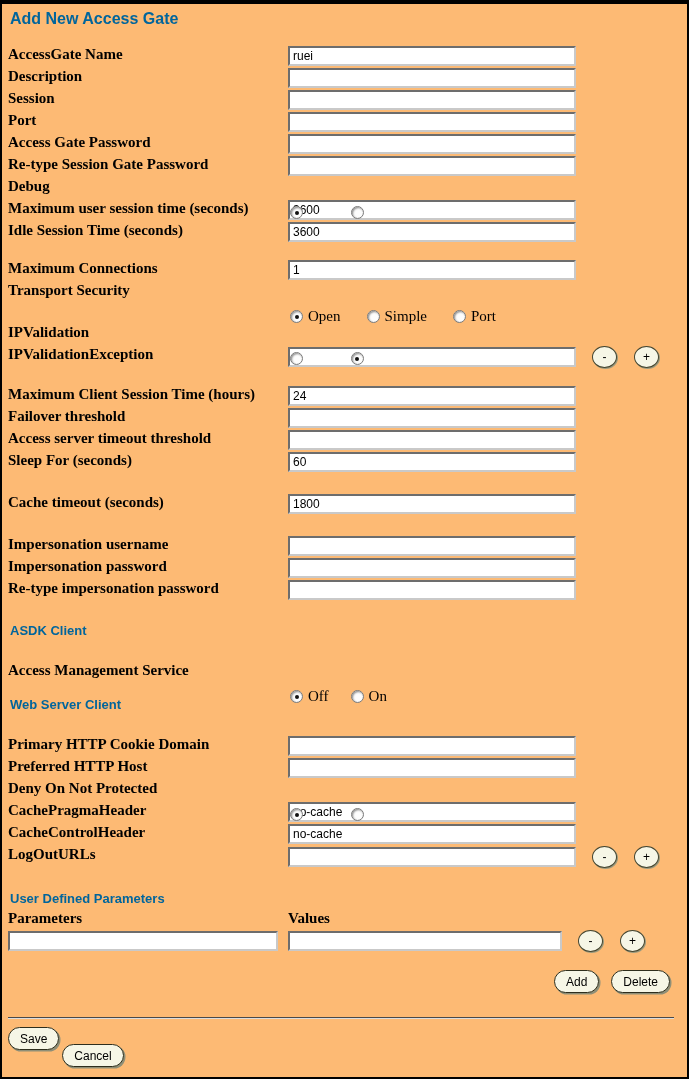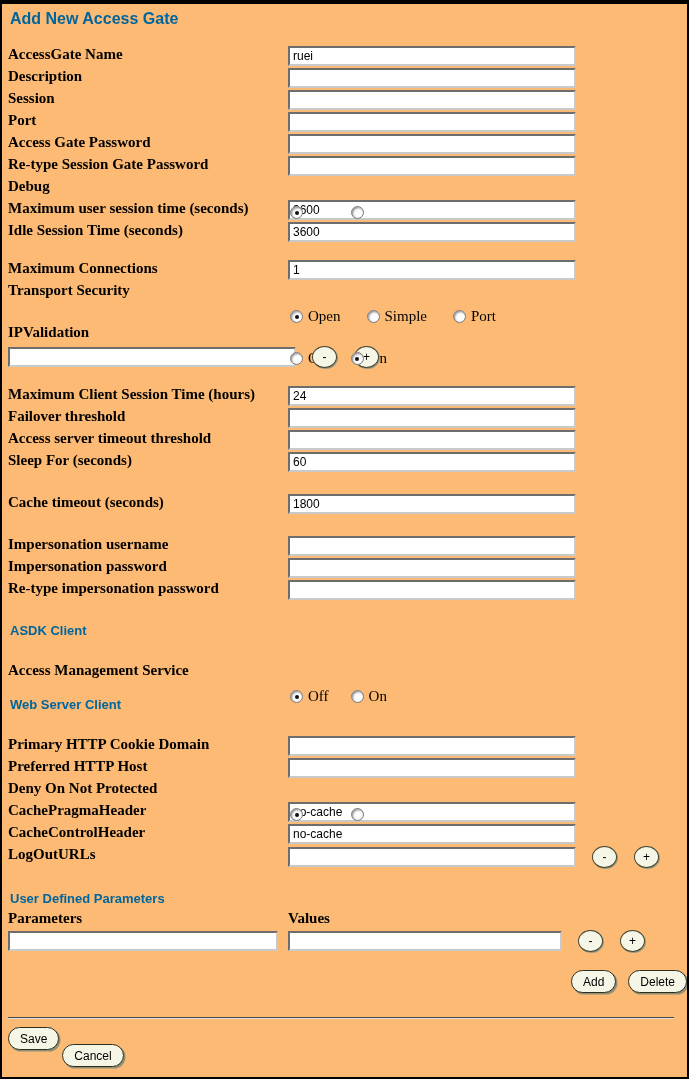--- a/index.html
+++ b/index.html
@@ -75,21 +75,21 @@
     width: 4px; height: 4px; border-radius: 50%;
     background: #111; transform: translate(-50%,-50%);
   }
   .radio-label { font-size: 15px; color: #000; }
   .params-header { display: flex; height: 20px; }
   .params-header .ph { font-size: 15px; font-weight: bold; }
   .params-header .ph1 { width: 280px; flex: none; }
   .params-row { display: flex; align-items: center; height: 22px; }
   .actions-row {
     display: flex; justify-content: flex-end; align-items: center;
-    margin-top: 18px; height: 23px;
+    padding-right: 17px; margin-top: 18px; height: 23px;
   }
   .actions-row .pill-btn + .pill-btn { margin-left: 12px; }
   .rule {
     width: 666px; height: 2px; margin-top: 24px;
     background: #4a4a4a; border-bottom: 1px solid #ddd;
   }
   .save-row { display: flex; align-items: flex-start; margin-top: 8px; }
   .save-row .pill-btn + .pill-btn { margin-left: 3px; margin-top: 17px; }
 </style>
 </head>
@@ -201,20 +201,21 @@
         <span class="radio-label">Off</span>
       </span>
       <span class="radio-item">
         <span class="radio" checked="checked"></span>
         <span class="radio-label">On</span>
       </span>
     </div>
   </div>
 
   <div class="row">
+    <div class="label">IPValidationException</div>
     <div class="field">
       <input type="text" class="tf" value="" style="">
       <button class="pm-btn">-</button>
       <button class="pm-btn">+</button>
     </div>
   </div>
 
   <div class="sp18"></div>
 
   <div class="row">

